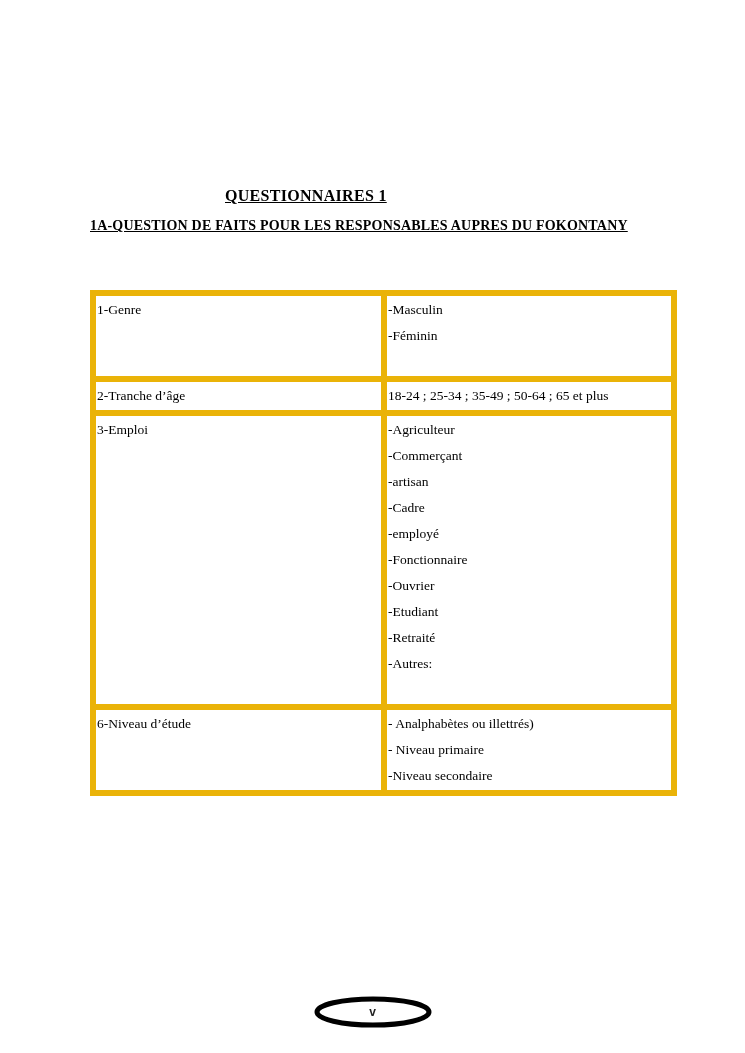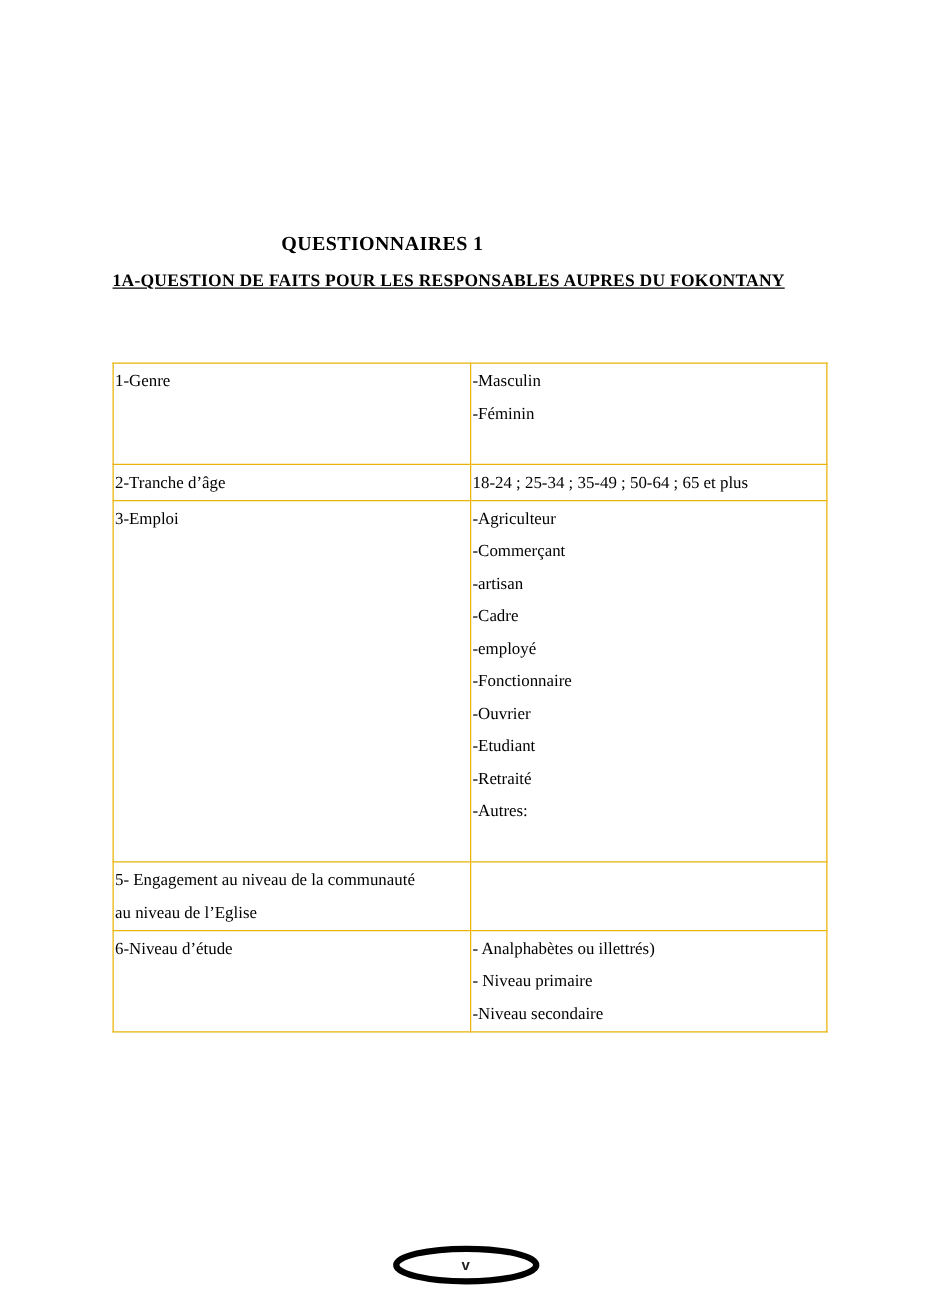--- a/index.html
+++ b/index.html
@@ -15,20 +15,21 @@
     font-family: "Liberation Serif", serif;
     color: #000000;
     overflow: hidden;
   }
   .doc-title {
     position: absolute;
     top: 187px;
     left: 225px;
     font-size: 16px;
     font-weight: bold;
+    text-decoration: underline;
     letter-spacing: 0.3px;
   }
   .doc-heading {
     position: absolute;
     top: 212px;
     left: 90px;
     width: 566px;
     font-size: 14px;
     font-weight: bold;
     line-height: 27px;
@@ -40,21 +41,21 @@
   table.qtable {
     position: absolute;
     top: 290px;
     left: 90px;
     width: 565px;
     border-collapse: collapse;
     table-layout: fixed;
     font-size: 13.5px;
   }
   table.qtable td {
-    border: 1px solid #eab308;
+    border: 6px solid #eab308;
     vertical-align: top;
     padding: 1px 1px;
     line-height: 26px;
   }
   table.qtable td.q { width: 283px; }
   table.qtable td.a { width: 282px; }
   .footer-ornament {
     position: absolute;
     top: 992px;
     left: 0;
@@ -133,27 +134,20 @@
             <div>-Fonctionnaire</div>
             <div>-Ouvrier</div>
             <div>-Etudiant</div>
             <div>-Retraité</div>
             <div>-Autres:</div>
             <div>&nbsp;</div>
           </td>
         </tr>
         <tr>
           <td class="q">
-            <div>5- Engagement au niveau de la communauté</div>
-            <div>au niveau de l’Eglise</div>
-          </td>
-          <td class="a"></td>
-        </tr>
-        <tr>
-          <td class="q">
             <div>6-Niveau d’étude</div>
           </td>
           <td class="a">
             <div>- Analphabètes ou illettrés)</div>
             <div>- Niveau primaire</div>
             <div>-Niveau secondaire</div>
           </td>
         </tr>
       </tbody>
   </table>

